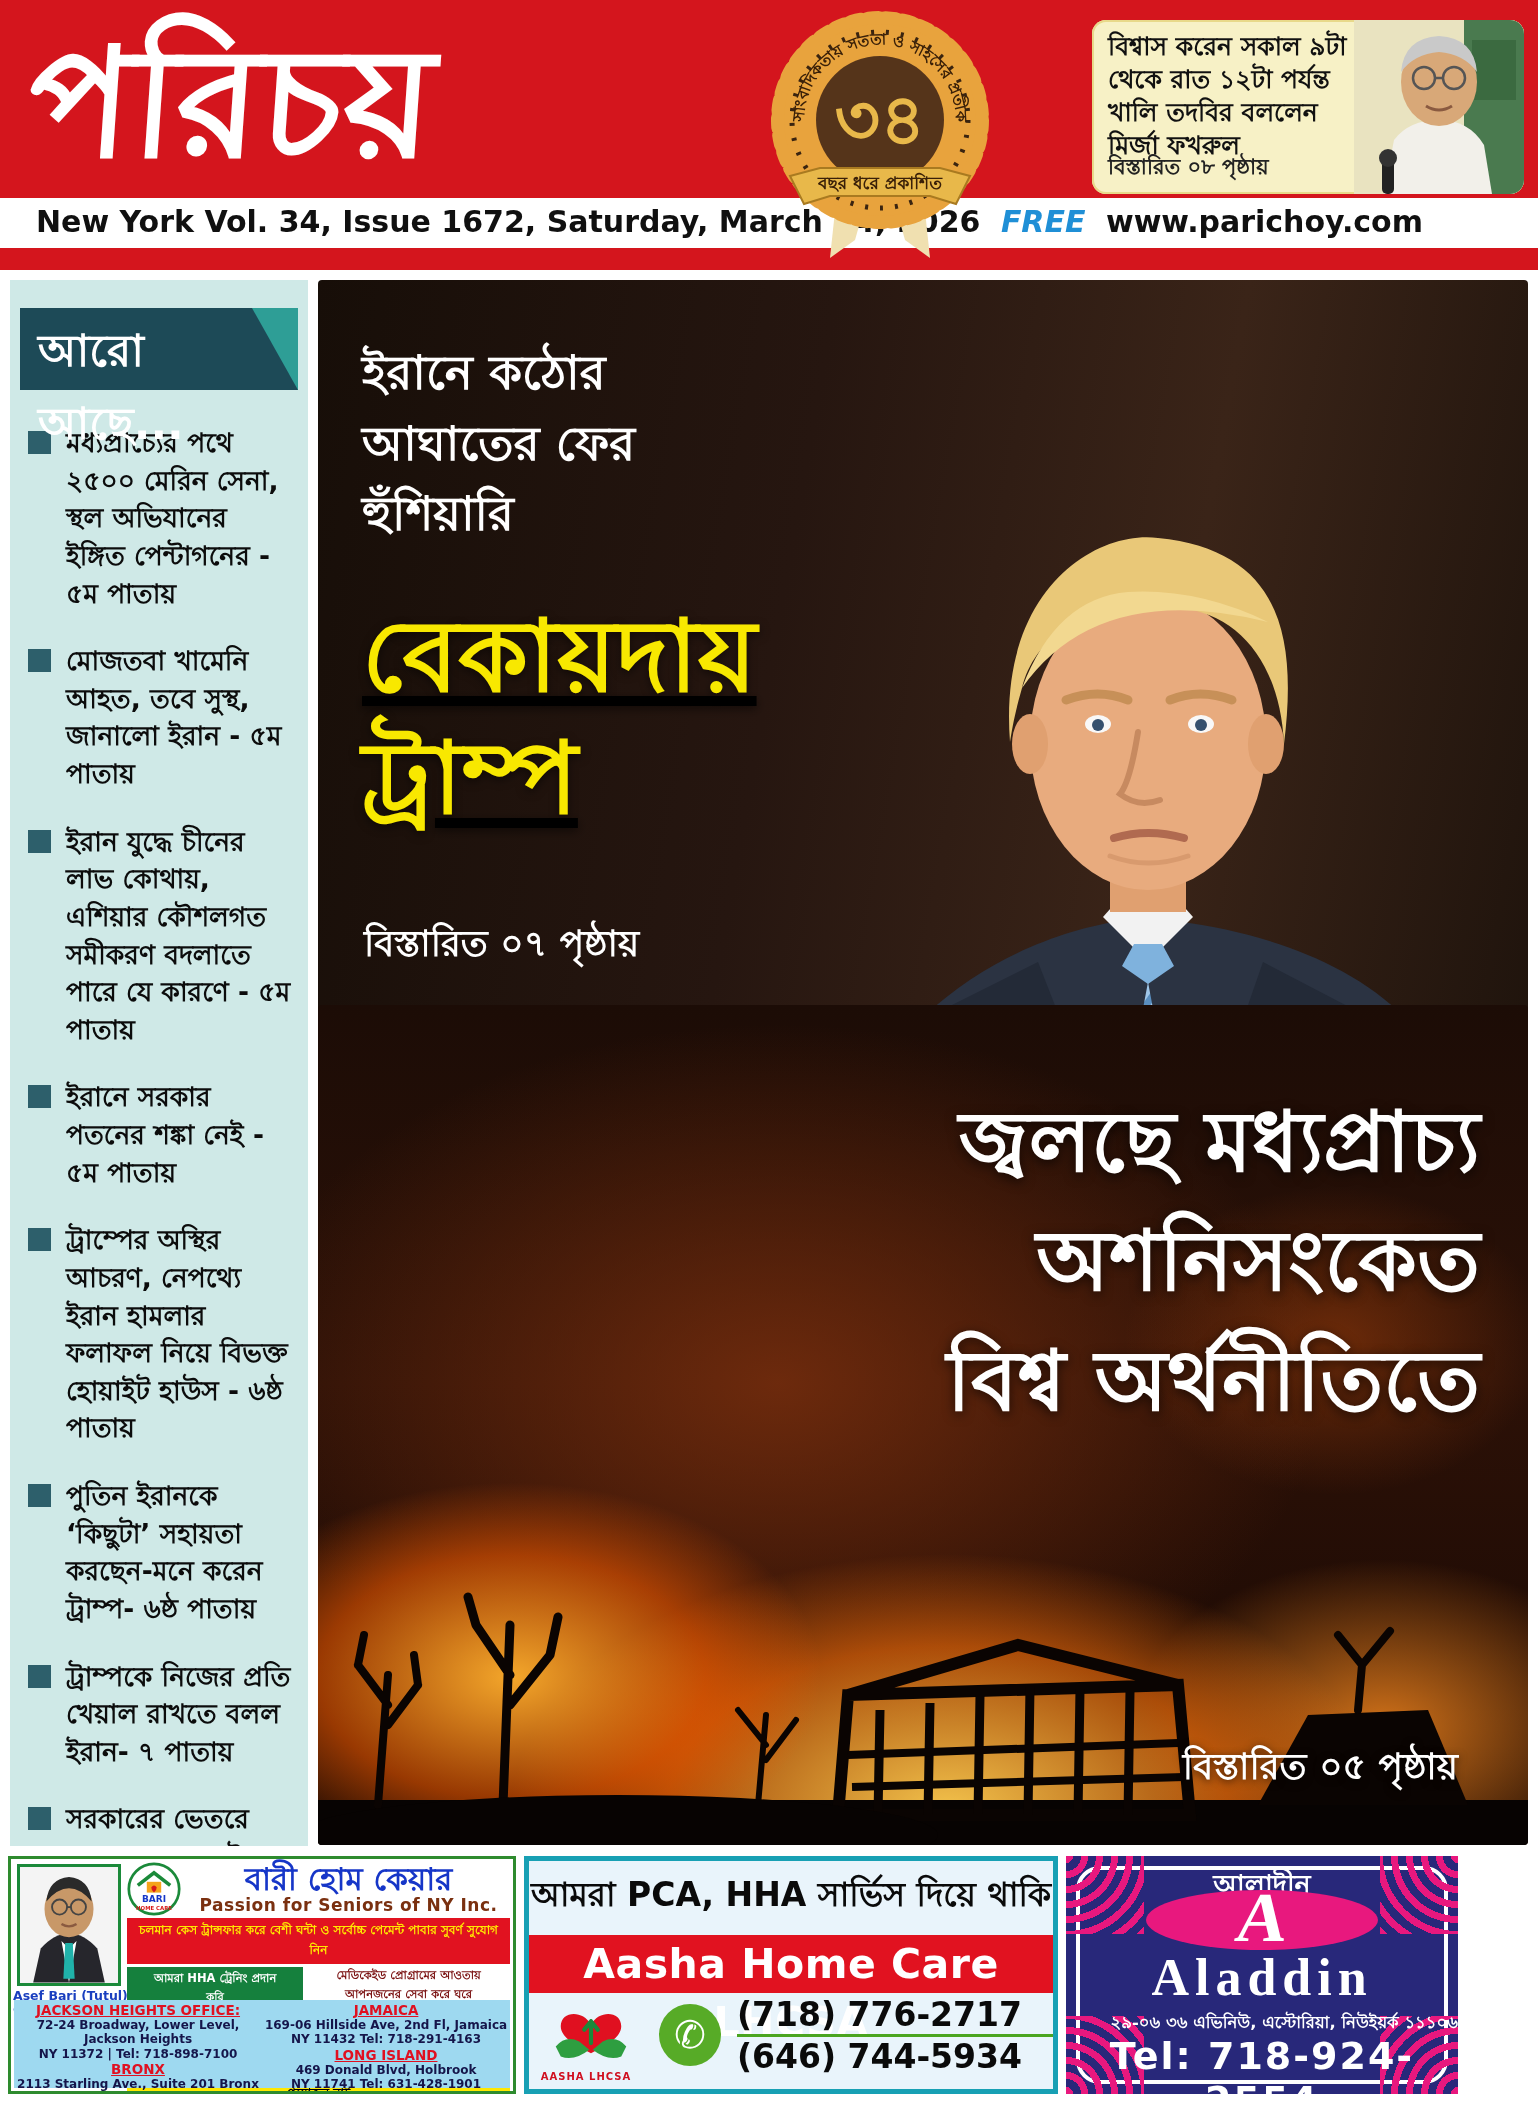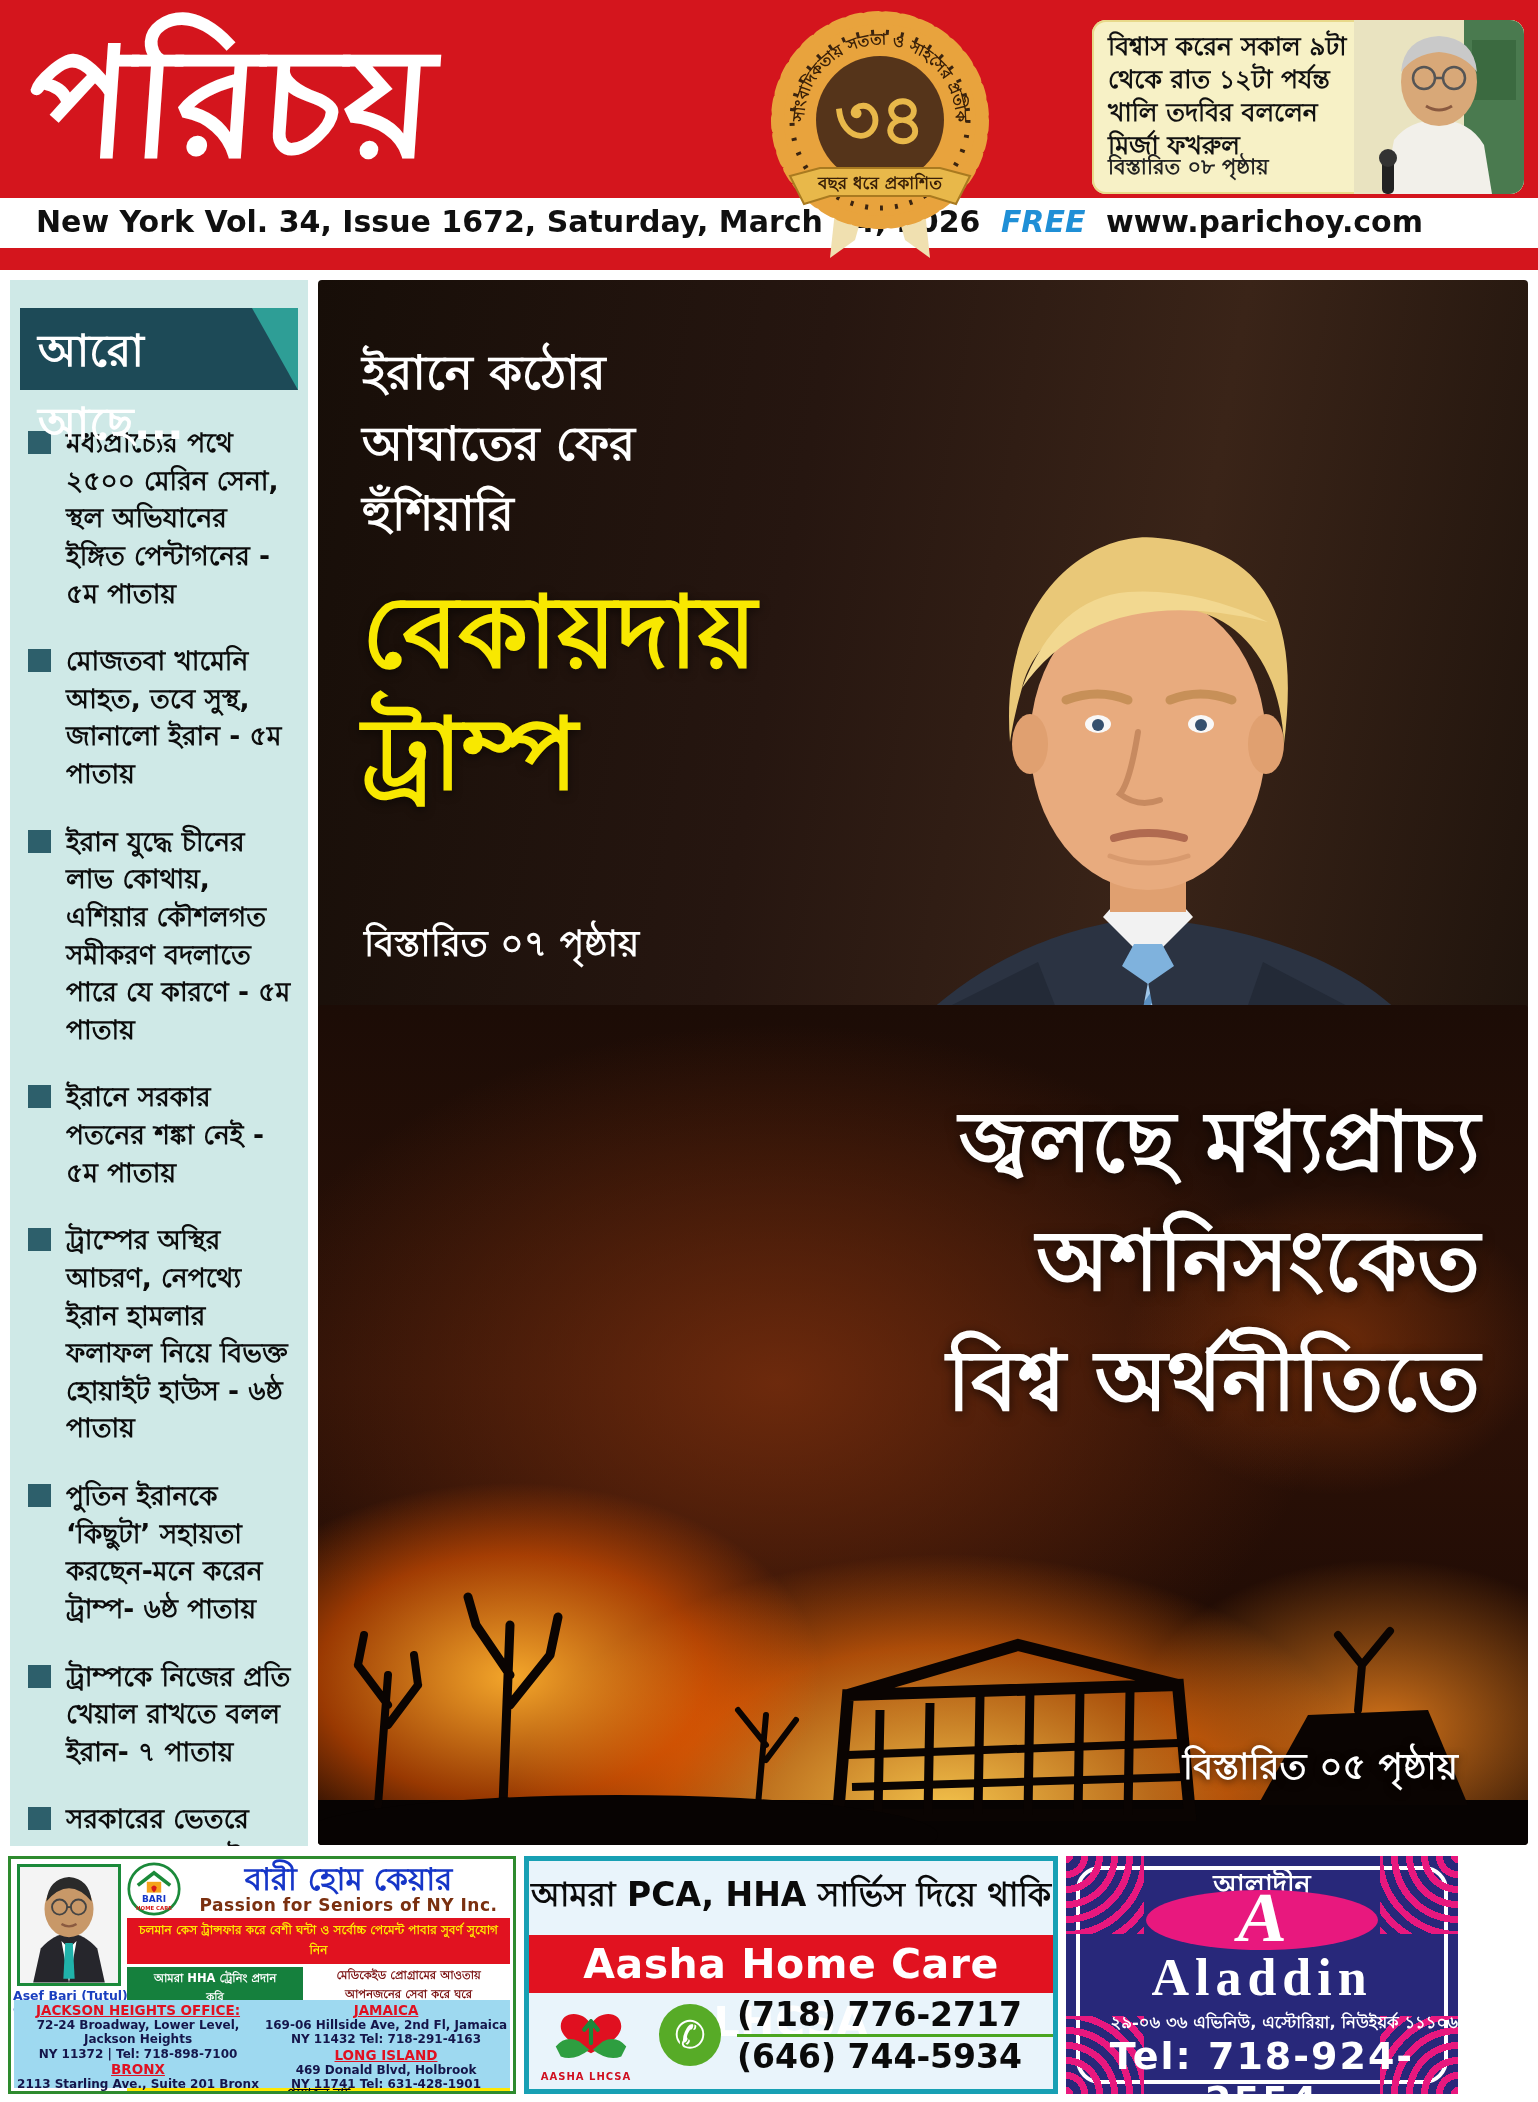--- a/index.html
+++ b/index.html
@@ -40,21 +40,21 @@
   .sb-item{position:relative;padding-left:40px;margin-bottom:30px;font-size:26.5px;font-weight:700;
     color:#0c0c0c;line-height:1.42;}
   .sb-item .bullet{position:absolute;left:2px;top:7px;width:23px;height:23px;background:#2d5f6b;}
 
   
   .lead{position:absolute;left:318px;top:280px;width:1210px;height:912px;border-radius:4px;overflow:hidden;
     background:linear-gradient(100deg,#170e08 0%,#261610 38%,#3a2418 68%,#1e130c 100%);}
   .trump-svg{position:absolute;right:0;bottom:0;width:760px;height:700px;}
   .lead-kicker{position:absolute;left:44px;top:58px;z-index:3;}
   .lead-kicker div{font-size:47px;font-weight:700;color:#fff;line-height:1.5;}
-  .lead-headline{position:absolute;left:44px;top:292px;z-index:3;}
+  .lead-headline{position:absolute;left:44px;top:316px;z-index:3;text-decoration:underline;}
   .lead-headline div{font-size:100px;font-weight:800;color:var(--headline_yellow,#f8e800);line-height:1.22;
     text-shadow:0 3px 10px rgba(0,0,0,.5);}
   .lead-ref{position:absolute;left:46px;top:636px;z-index:3;font-size:36px;font-weight:700;color:#fff;}
 
   
   .fire{position:absolute;left:318px;top:1005px;width:1210px;height:840px;border-radius:4px;overflow:hidden;
     background:
       radial-gradient(430px 270px at 16% 80%, rgba(255,175,45,.95), rgba(255,95,0,.55) 45%, transparent 72%),
       radial-gradient(560px 330px at 52% 96%, rgba(255,205,80,.95), rgba(255,115,10,.6) 50%, transparent 78%),
       radial-gradient(360px 240px at 88% 86%, rgba(255,140,30,.8), transparent 70%),

